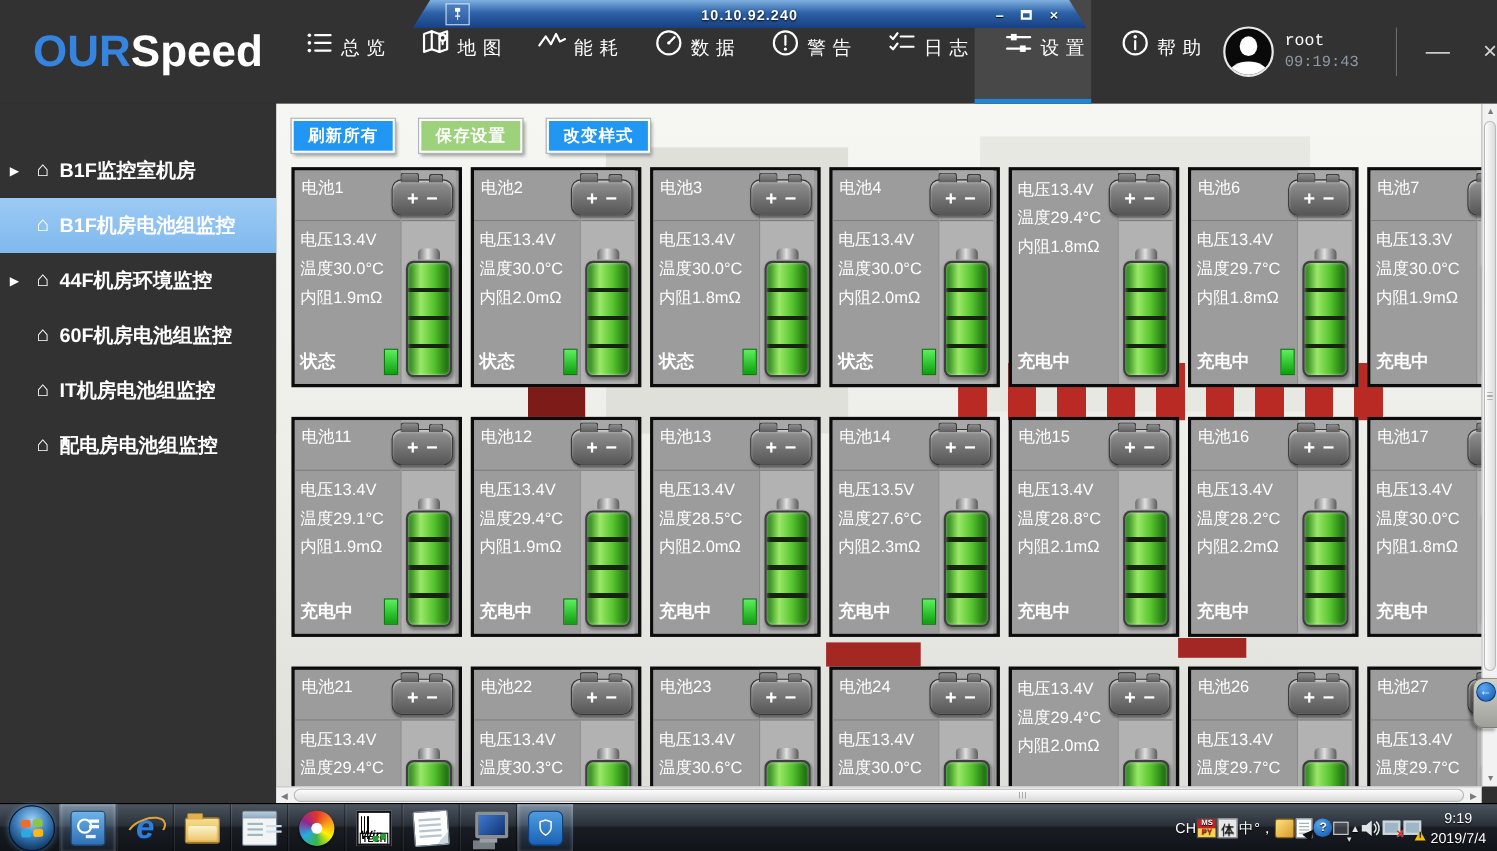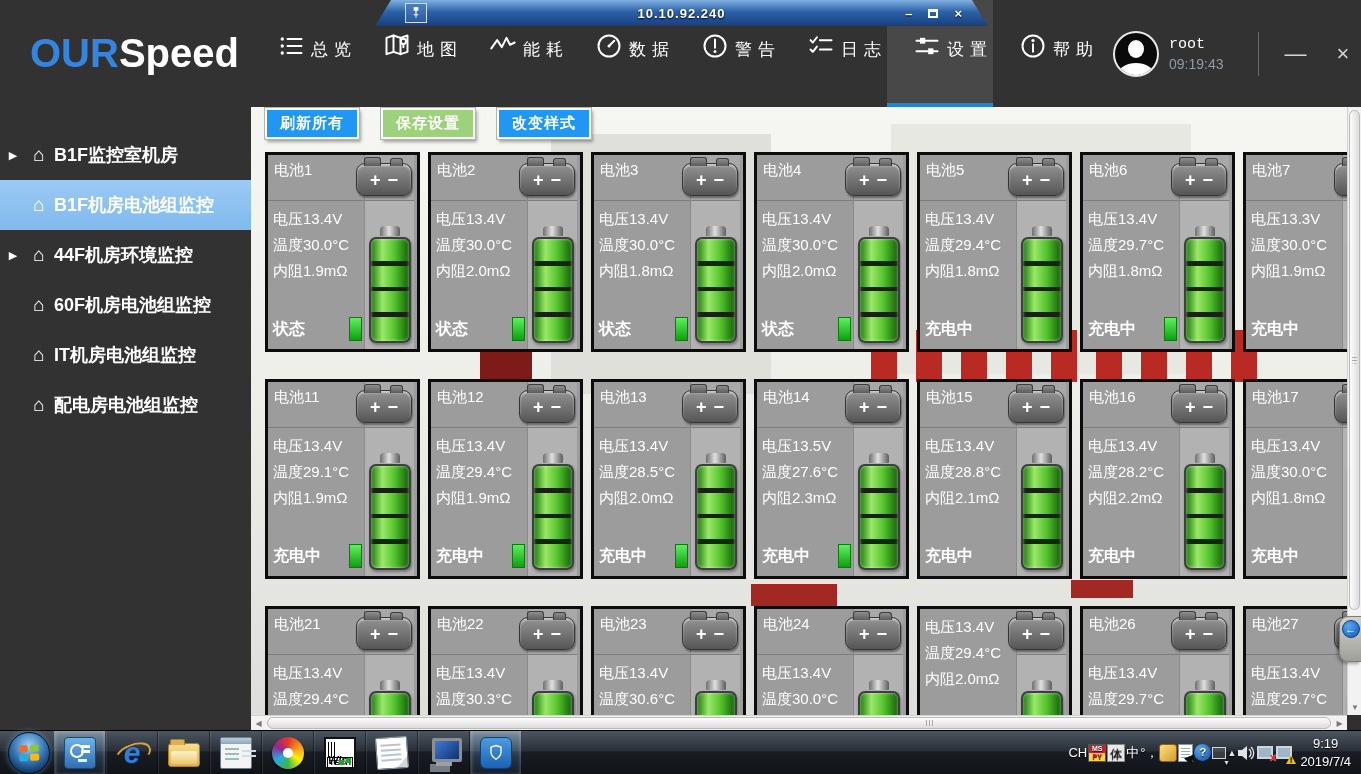--- a/index.html
+++ b/index.html
@@ -16,39 +16,39 @@
   .rdp-title{position:absolute;left:0;right:0;text-align:center;font-size:13px;font-weight:bold;
     letter-spacing:1px;text-shadow:0 1px 2px #000;}
   .rdp-pin{position:absolute;left:30px;top:3px;width:22px;height:20px;border:1px solid #cfe0f2;
     background:linear-gradient(180deg,#4d7fc0,#2a5a9e);display:flex;align-items:center;justify-content:center;}
   .rdp-pin svg{width:14px;height:14px;stroke:#fff;stroke-width:2;fill:#fff;}
   .rdp-btns{position:absolute;right:26px;top:0;height:26px;display:flex;align-items:center;gap:16px;}
   .rdp-btn{color:#fff;font-size:13px;font-weight:bold;line-height:1;cursor:default;text-shadow:0 1px 1px #000;}
   .rdp-restore{width:10px;height:9px;border:2px solid #fff;border-top-width:3px;position:relative;}
 
   
-  .app-header{position:absolute;left:0;top:0;width:1361px;height:107px;background:#323232;z-index:50;
+  .app-header{position:absolute;left:0;top:0;width:1361px;height:94px;background:#323232;z-index:50;
     display:flex;align-items:stretch;}
   .logo{width:251px;display:flex;align-items:center;padding-left:30px;font-size:40px;font-weight:bold;letter-spacing:0;}
   .logo .p1{color:#3585e0;}
   .logo .p2{color:#fff;}
   .nav-tabs{display:flex;align-items:stretch;}
   .nav-item{width:106px;display:flex;flex-direction:row;align-items:center;justify-content:flex-end;
     padding-bottom:8px;position:relative;color:#fff;cursor:pointer;}
   .nav-item.active{background:#484848;border-bottom:4px solid #1b86dc;padding-bottom:4px;}
   .nav-icon{height:34px;display:flex;align-items:center;justify-content:center;margin-bottom:8px;}
   .nav-icon svg{width:28px;height:28px;stroke:#fff;fill:none;stroke-width:1.7;stroke-linecap:round;stroke-linejoin:round;}
   .nav-label{font-size:17px;letter-spacing:6px;padding-left:6px;white-space:nowrap;}
   .user-area{display:flex;align-items:center;margin-left:14px;}
   .avatar{width:46px;height:46px;border-radius:50%;background:#0a0a0a;border:2px solid #e8e8e8;position:relative;overflow:hidden;flex:none;}
   .avatar::before{content:"";position:absolute;left:50%;top:7px;transform:translateX(-50%);width:16px;height:18px;border-radius:50%;background:#fff;}
   .avatar::after{content:"";position:absolute;left:50%;bottom:-8px;transform:translateX(-50%);width:34px;height:20px;border-radius:50% 50% 0 0;background:#fff;}
   .user-meta{margin-left:10px;display:flex;flex-direction:column;gap:3px;}
   .user-name{color:#fff;font-size:15px;font-family:"Liberation Mono","DejaVu Sans Mono",monospace;}
-  .user-time{color:#8f9aa5;font-size:14px;font-family:Liberation Sans, sans-serif;}
+  .user-time{color:#8f9aa5;font-size:14px;font-family:Liberation Mono, monospace;}
   .hdr-divider{width:1px;height:44px;background:#6a6a6a;margin:0 26px 0 34px;align-self:center;}
   .win-controls{display:flex;align-items:center;gap:30px;align-self:center;}
   .win-btn{color:#d5d5d5;font-size:22px;line-height:1;cursor:pointer;}
 
   
   .sidebar{position:absolute;left:0;top:94px;width:251px;bottom:44px;background:#323232;z-index:40;padding-top:36px;}
   .side-item{height:50px;display:flex;align-items:center;color:#fff;font-size:18px;font-weight:bold;cursor:pointer;}
   .side-item.selected{background:linear-gradient(180deg,#9ccaf4,#7fb9ee);}
   .side-arrow{width:26px;text-align:center;font-size:11px;color:#fff;flex:none;}
   .side-home{width:26px;text-align:center;font-size:19px;font-weight:normal;flex:none;}
@@ -503,21 +503,20 @@
         </div>
       </div>
       <div class="b-battcell">
         <div class="batt-icon"></div>
       </div>
     </div>
   </div>
 
   <div class="card">
     <div class="c-left">
-      <div class="b-name">电池5</div>
       <div class="b-data">
         <div class="b-volt">电压13.4V</div>
         <div class="b-temp">温度29.4°C</div>
         <div class="b-res">内阻1.8mΩ</div>
       </div>
       <div class="b-statusrow">
         <span class="b-status">充电中</span>
         <span class="b-indicator" style="visibility: hidden;"></span>
       </div>
     </div>

